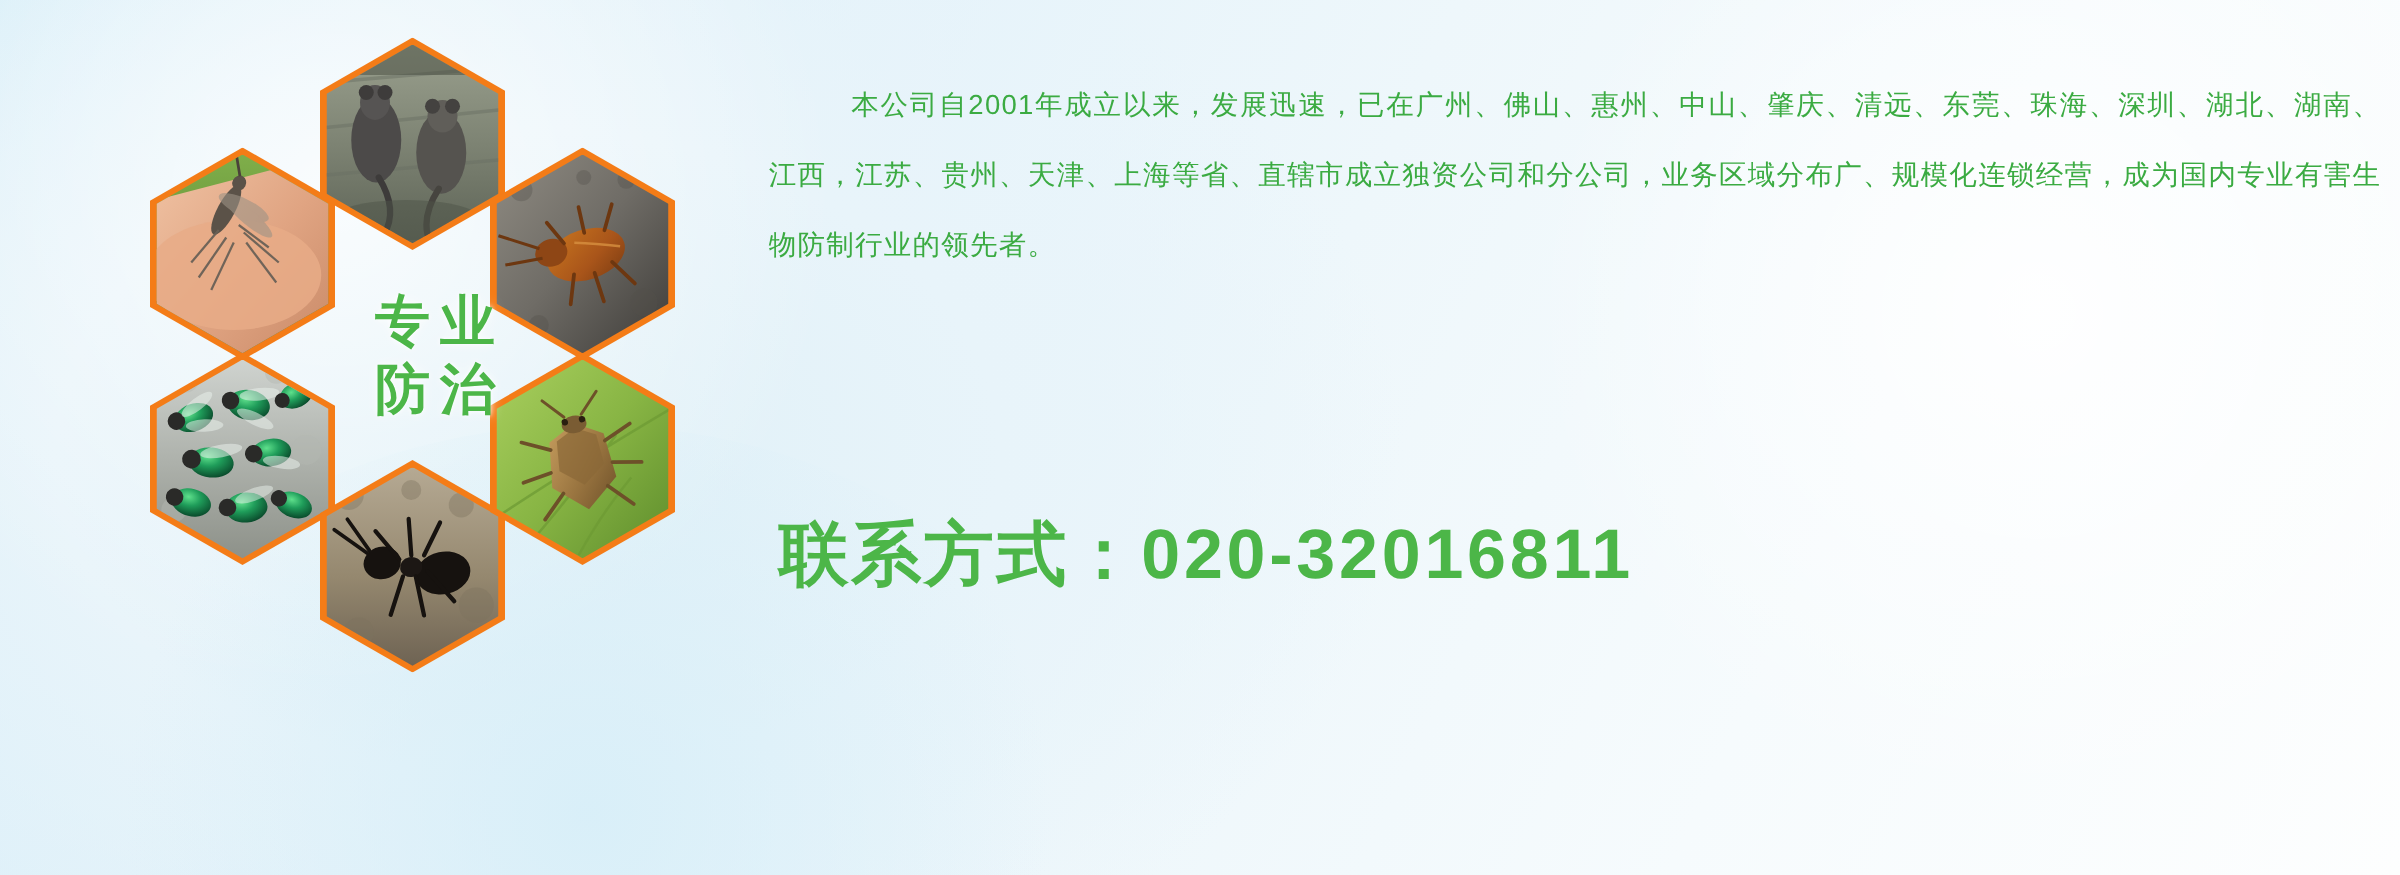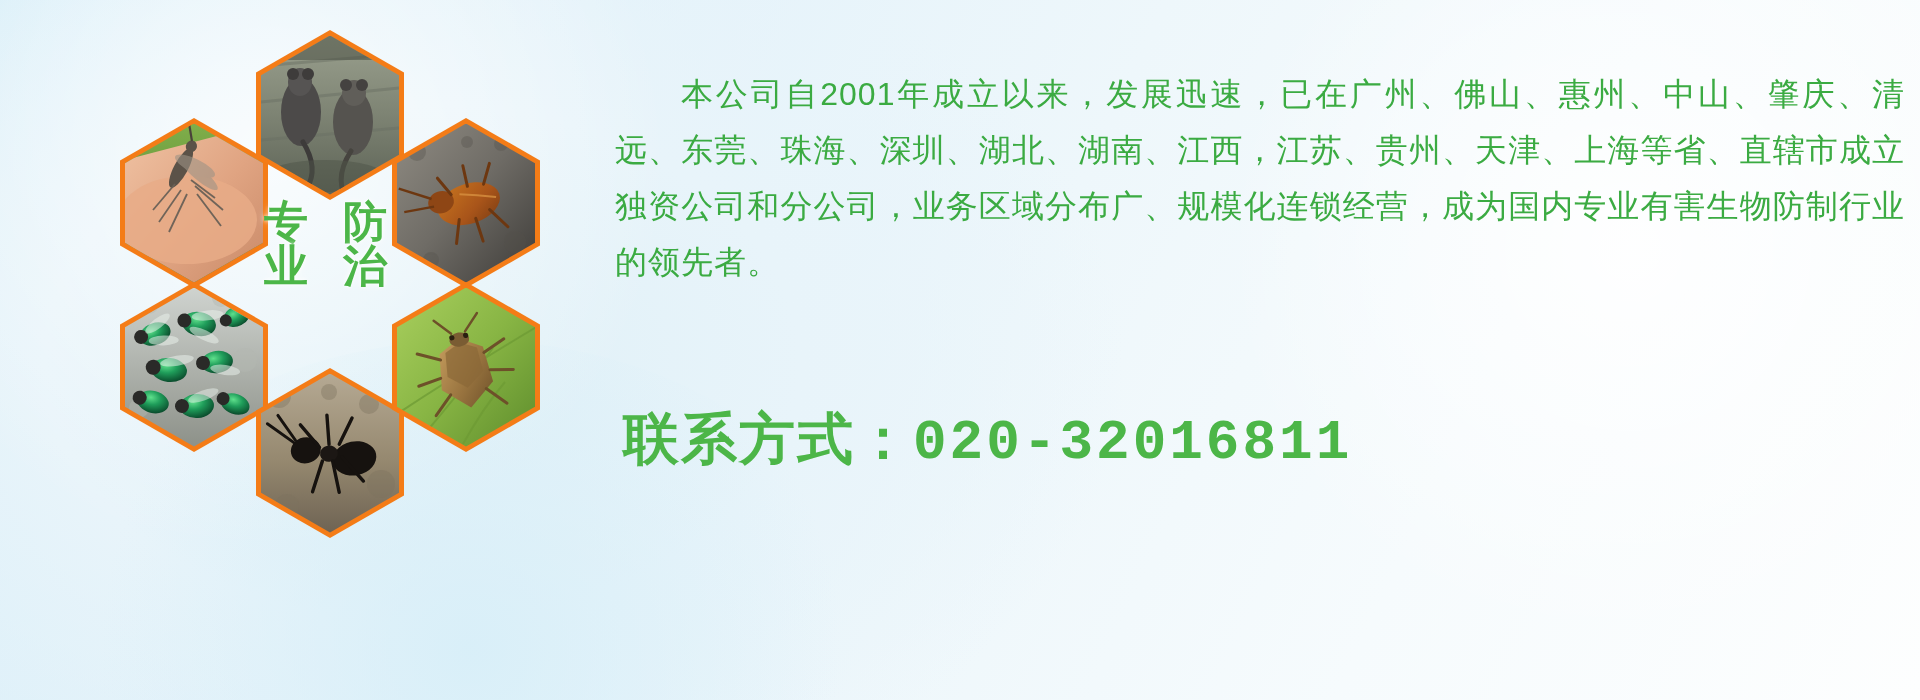--- a/index.html
+++ b/index.html
@@ -81,22 +81,22 @@
   .hex-pos-ant        { left: 166px; top: 358px; }
   .hex-pos-bug        { left: 302px; top: 272px; }
 
   #hex-center-label {
     position: absolute;
     left: 166px;
     top: 190px;
     width: 148px;
     height: 170px;
     display: flex;
-    flex-direction: row;
-    align-items: flex-start;
+    flex-direction: column;
+    align-items: flex-end;
     justify-content: center;
     gap: 10px;
     letter-spacing: 8px;
     z-index: 5;
   }
   #hex-center-label .cl-line {
     font-size: 44px;
     font-weight: bold;
     color: #4cb648;
     text-shadow: 0 0 4px rgba(255,255,255,0.9), 0 0 10px rgba(255,255,255,0.7);
@@ -106,41 +106,41 @@
 
   
   #copy {
     position: absolute;
     left: 615px;
     top: 34px;
     width: 1290px;
   }
   #intro-paragraph {
     color: #3bab42;
-    font-size: 32px;
+    font-size: 22px;
     line-height: 56px;
     letter-spacing: 1px;
     text-indent: 66px;
     font-weight: 500;
     text-align: justify;
     text-justify: inter-character;
   }
 
   #contact-block {
     position: absolute;
     left: 615px;
     top: 398px;
     width: 1290px;
     color: #4cb648;
     font-size: 56px;
     font-weight: bold;
     line-height: 90px;
     letter-spacing: 2px;
   }
-  #contact-line-1 { padding-left: 8px; font-family: Liberation Mono, monospace; }
+  #contact-line-1 { padding-left: 8px; }
   #contact-line-2 { padding-left: 290px; }
   .phone-number { letter-spacing: 3px; }
 </style>
 </head>
 <body>
 
 <div id="banner">
 
   <div class="bloom bloom-a"></div>
   <div class="bloom bloom-b"></div>

